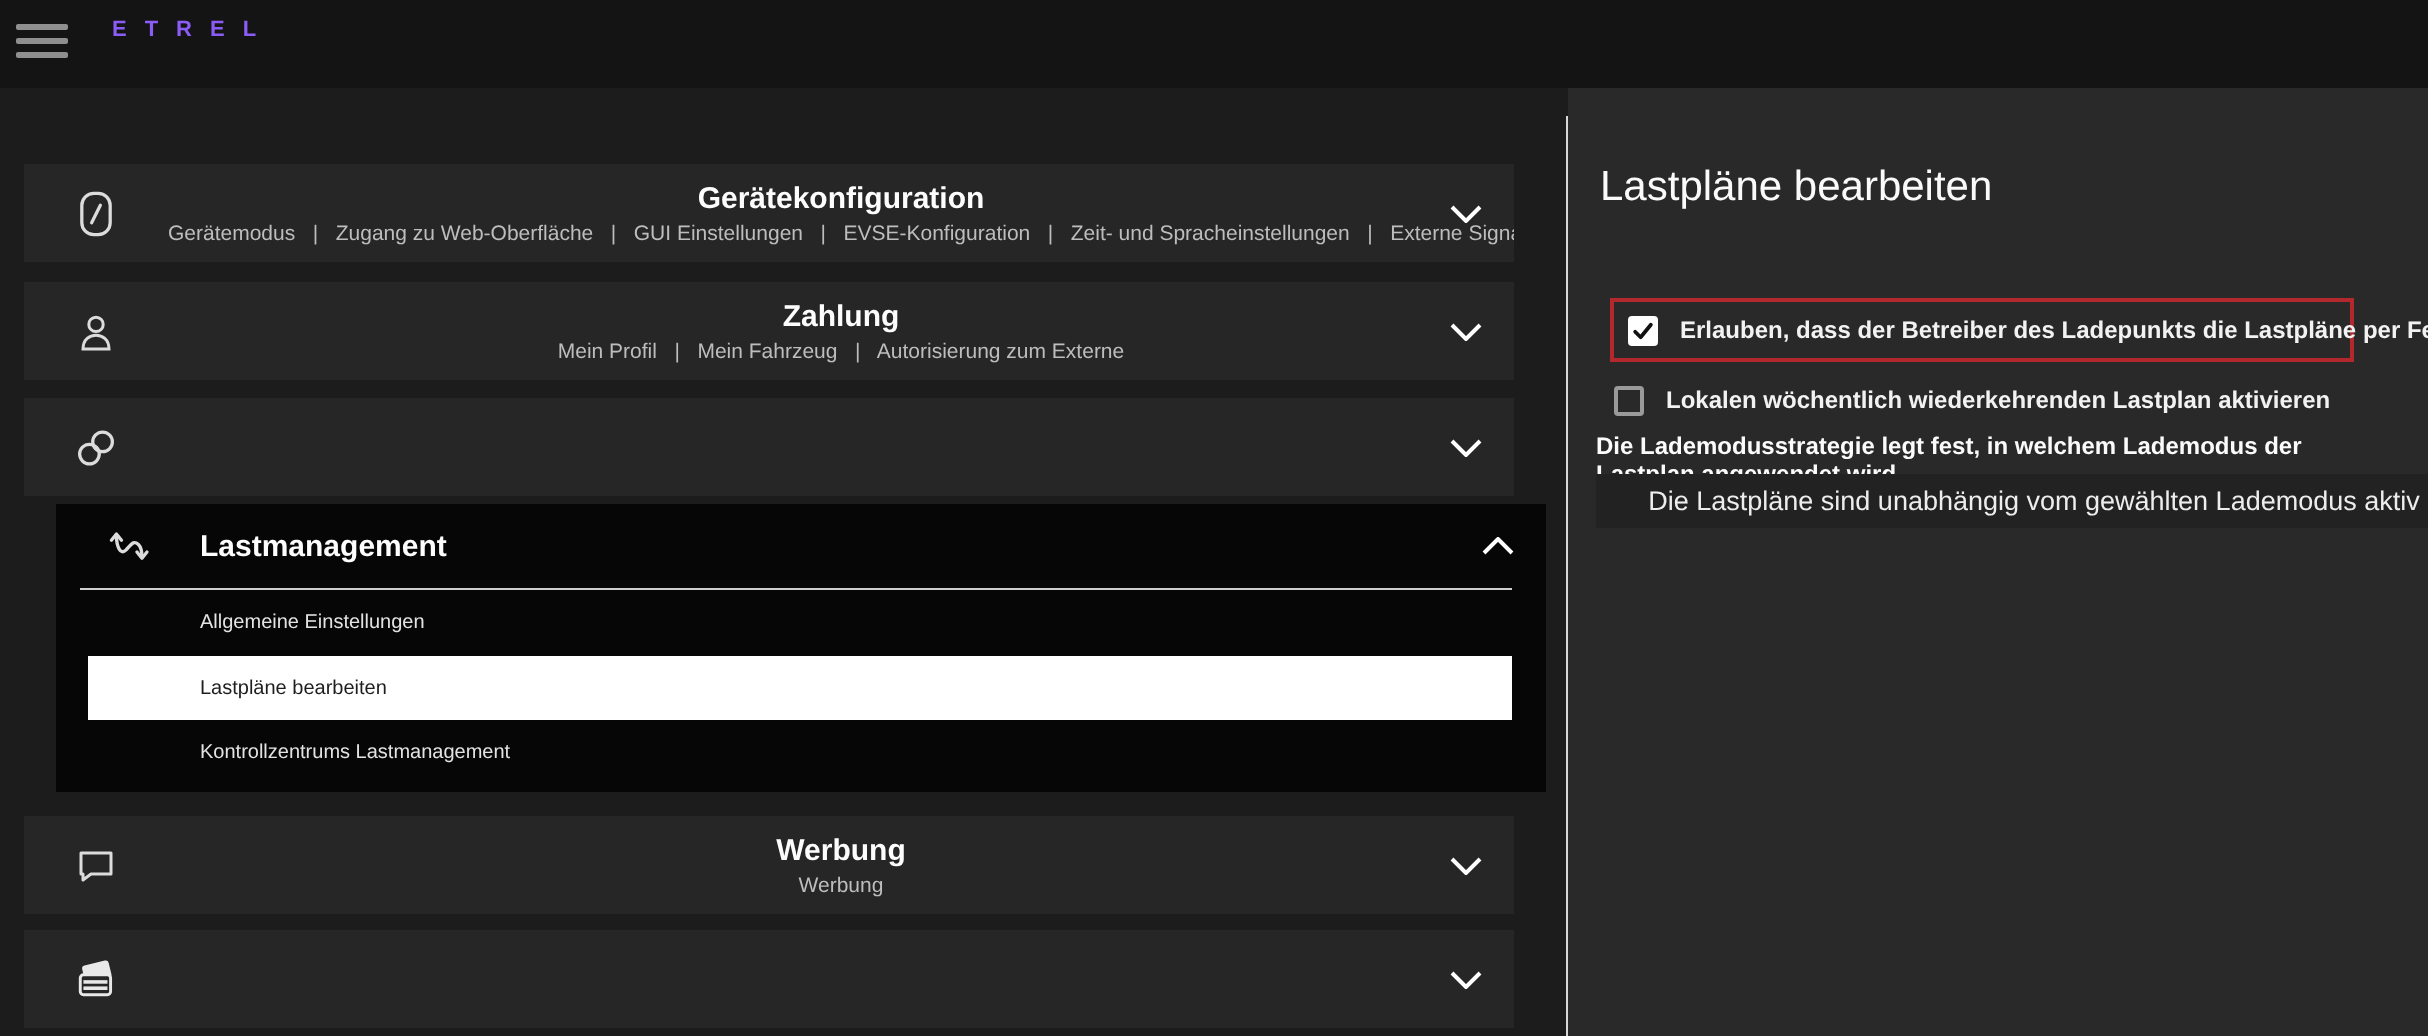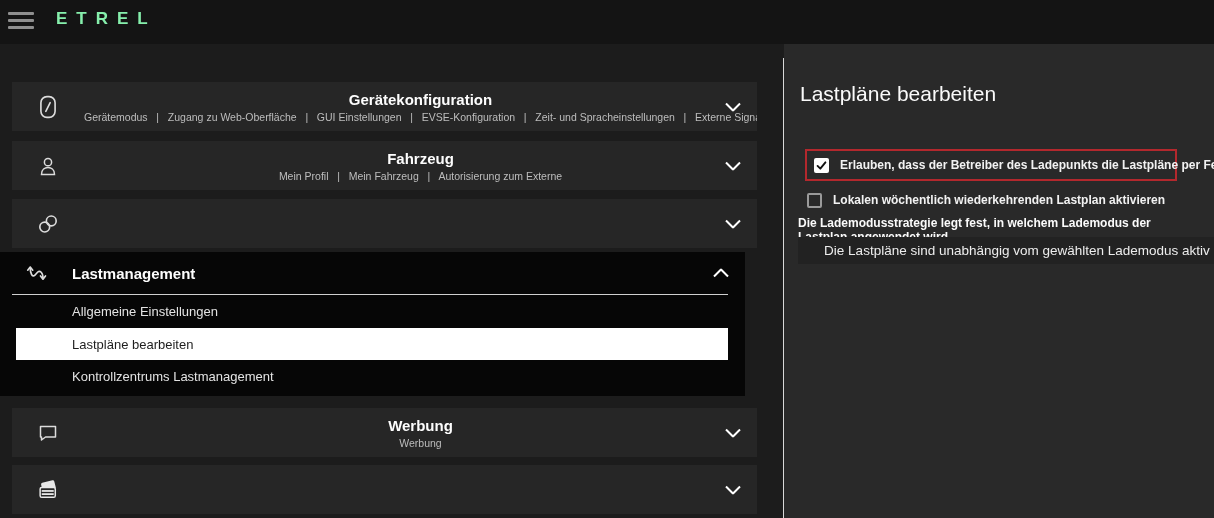--- a/index.html
+++ b/index.html
@@ -4,43 +4,43 @@
 <style>
   * { margin:0; padding:0; box-sizing:border-box; }
   html,body { width:1214px; height:518px; overflow:hidden; background:#1c1c1c;
               font-family:"Liberation Sans","DejaVu Sans",sans-serif; }
   .stage { position:relative; width:1214px; height:518px; background:#1c1c1c; }
 
   
   .topbar { position:absolute; left:0; top:0; width:1214px; height:44px; background:#141414; }
   .hamburger { position:absolute; left:8px; top:12px; width:26px; height:20px; cursor:pointer; }
   .hamburger span { display:block; height:3px; background:#8f8f8f; margin-bottom:4px; border-radius:1px; }
-  .logo { position:absolute; left:56px; top:9px; color:#86efac; font-size:17px; font-weight:700;
+  .logo { position:absolute; left:56px; top:9px; color:#8b5cf6; font-size:11px; font-weight:700;
           letter-spacing:9px; }
 
   
   .left-panel  { position:absolute; left:0; top:44px; width:783px; height:474px; background:#1c1c1c;text-align:center; }
   .right-panel { position:absolute; left:784px; top:44px; width:430px; height:474px; background:#292929; }
   .vdivider    { position:absolute; left:783px; top:58px; width:1px; height:460px; background:#d8d8d8; }
 
   
   .acc-row { position:absolute; left:12px; width:745px; height:49px; background:#262626;
              display:flex; align-items:center; cursor:pointer; }
   .acc-icon { width:72px; display:flex; justify-content:center; align-items:center; flex:none; }
   .acc-text { flex:1; min-width:0; }
   .acc-title { color:#fdfdfd; font-size:15px; font-weight:700; line-height:17px; }
   .acc-sub   { color:#bdbdbd; font-size:10.5px; margin-top:3px; white-space:pre; overflow:hidden; }
   .acc-chevron { position:absolute; right:16px; top:50%; transform:translateY(-50%); width:16px; height:9px; }
 
   
-  .acc-expanded { position:absolute; left:0; top:208px; width:745px; height:144px; background:#060606; }
+  .acc-expanded { position:absolute; left:28px; top:208px; width:745px; height:144px; background:#060606; }
   .exp-header { height:42px; display:flex; align-items:center; position:relative; cursor:pointer; }
   .exp-divider { margin-left:12px; width:716px; height:1px; background:#cfcfcf; }
   .exp-item { height:33px; display:flex; align-items:center; padding-left:72px;
-              color:#e3e3e3; font-size:13px; cursor:pointer; }
+              color:#e3e3e3; font-size:10px; cursor:pointer; }
   .exp-item.selected { background:#ffffff; color:#1e1e1e; margin-left:16px; width:712px;
                        padding-left:56px; height:32px; }
 
   
   .page-title { position:absolute; left:16px; top:38px; color:#fafafa; font-size:21px; font-weight:400; }
 
   .opt-remote { position:absolute; left:21px; top:105px; width:372px; height:32px;
                 border:2px solid #b3282d; display:flex; align-items:center; padding-left:7px; cursor:pointer; }
   .opt-local  { position:absolute; left:23px; top:147px; width:400px; height:18px;
                 display:flex; align-items:center; cursor:pointer; }
@@ -91,21 +91,21 @@
     </div>
 
     <div class="acc-row" style="top:97px;">
       <div class="acc-icon">
         <svg width="22" height="22" viewBox="0 0 22 22" fill="none" stroke="#dcdcdc" stroke-width="1.5" stroke-linecap="round">
           <circle cx="11" cy="7.2" r="3.6"></circle>
           <path d="M4.5 19.5 C4.5 14.5 8 12.6 11 12.6 C14 12.6 17.5 14.5 17.5 19.5 Z"></path>
         </svg>
       </div>
       <div class="acc-text">
-        <div class="acc-title">Fahrzeug</div>
+        <div class="acc-title">Zahlung</div>
         <div class="acc-sub">Mein Profil   |   Mein Fahrzeug   |   Autorisierung zum Externe</div>
       </div>
       <svg class="acc-chevron" viewBox="0 0 16 9" fill="none" stroke="#ffffff" stroke-width="2">
           <polyline points="1,1 8,8 15,1"></polyline>
         </svg>
     </div>
 
     <div class="acc-row" style="top:155px;">
       <div class="acc-icon">
         <svg width="24" height="24" viewBox="0 0 22 22" fill="none" stroke="#dcdcdc" stroke-width="1.5">

